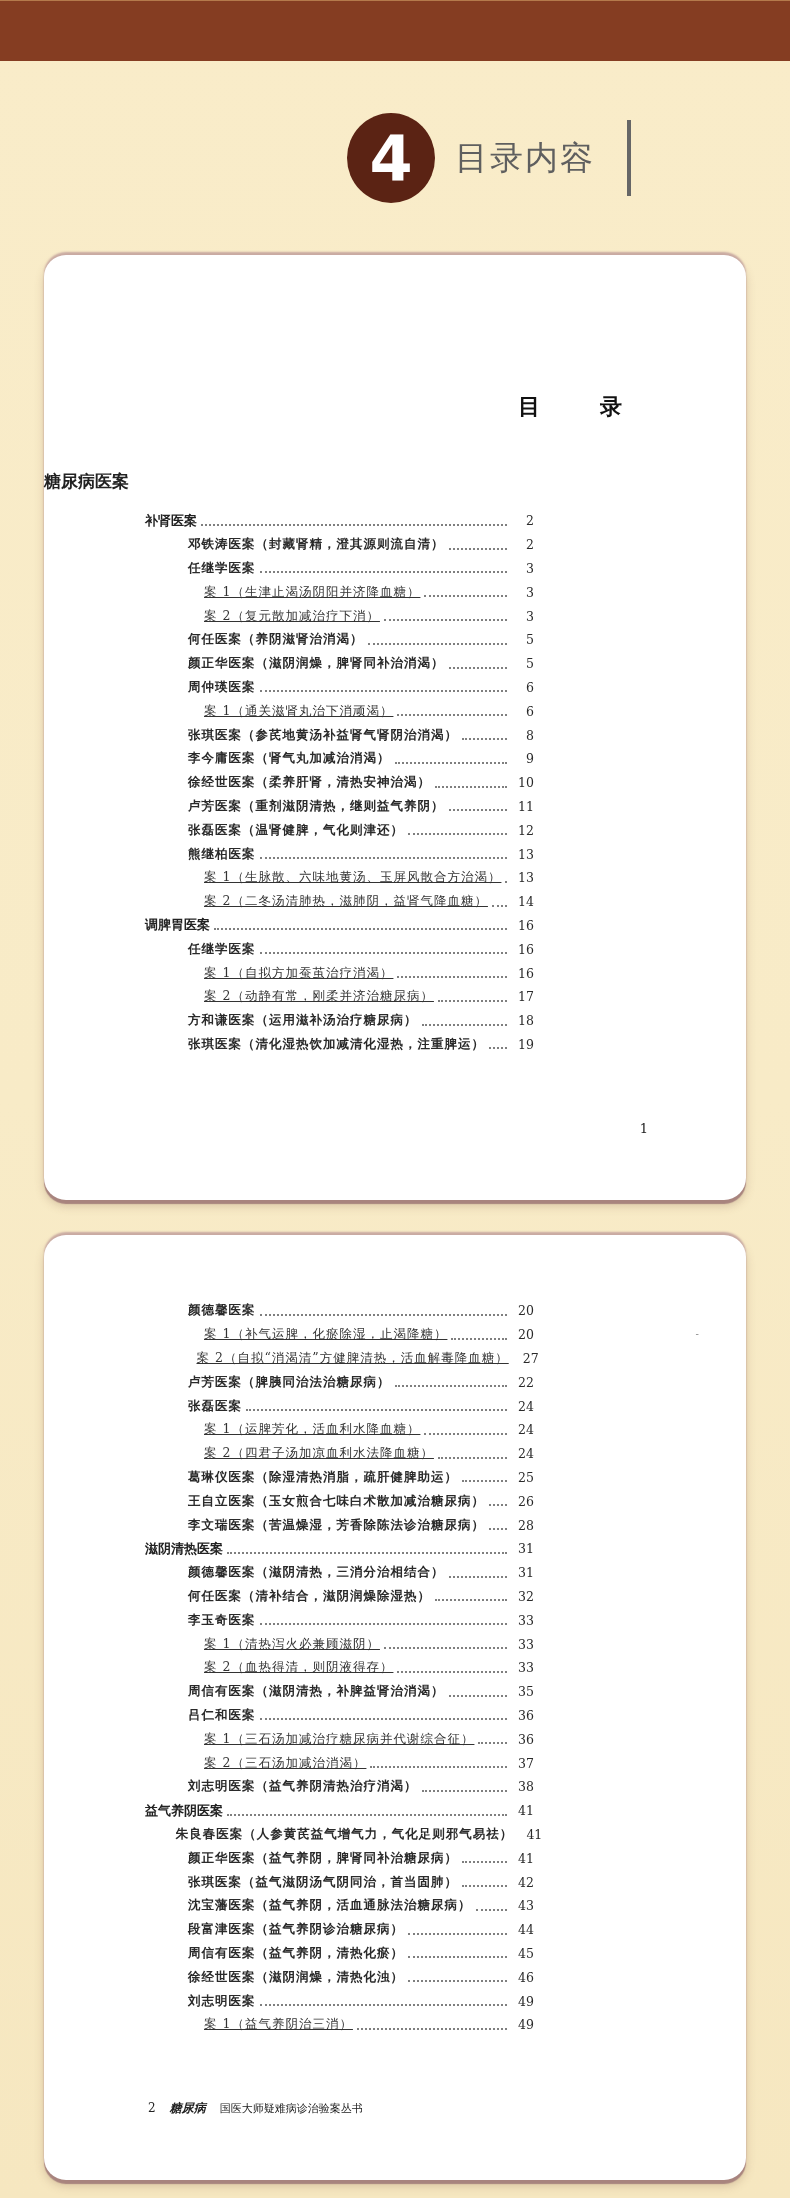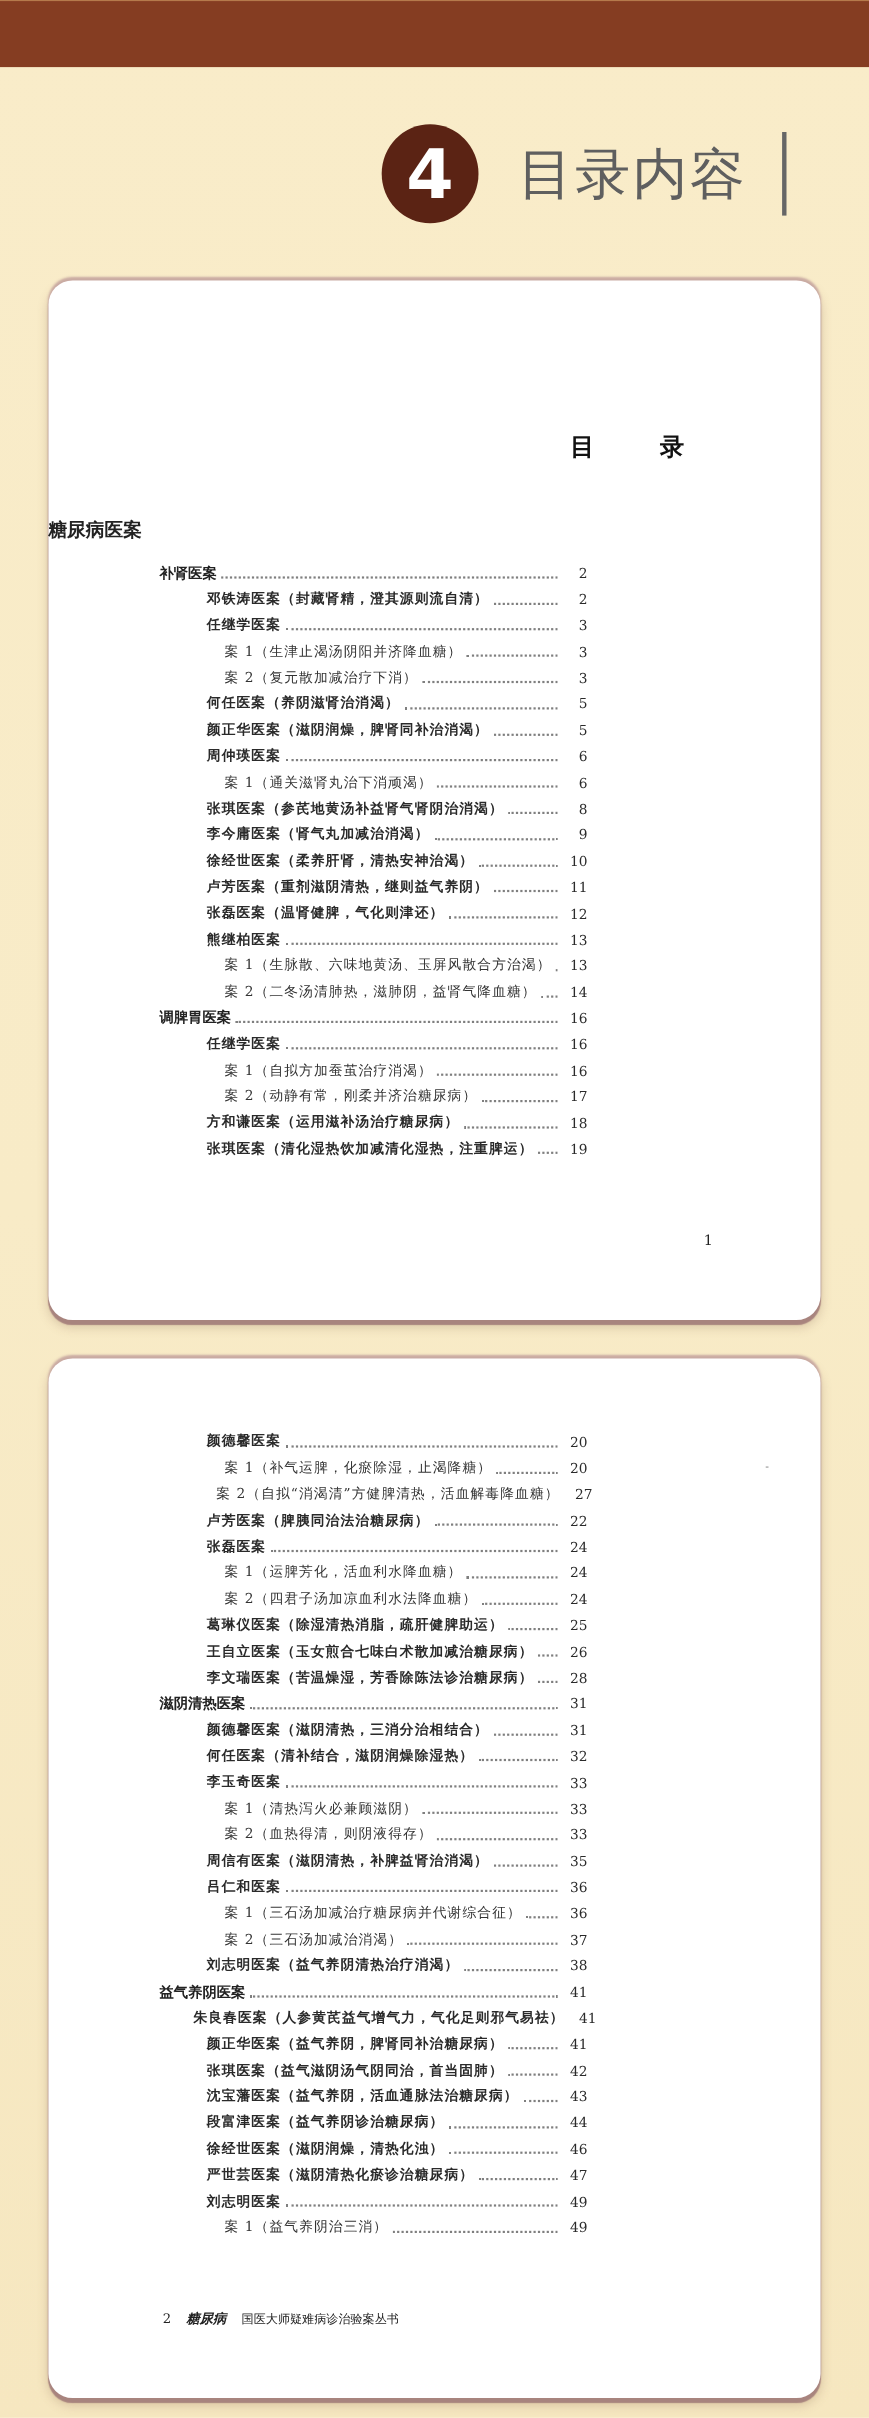--- a/index.html
+++ b/index.html
@@ -4,21 +4,21 @@
 <style>
   html, body { margin: 0; padding: 0; }
   body {
     width: 790px; height: 2198px; position: relative; overflow: hidden;
     background: linear-gradient(180deg, #f9ecc9 0%, #f8ebc7 50%, #f6e7c0 100%);
     font-family: "DejaVu Serif", "Liberation Serif", serif;
   }
   .topbar { position: absolute; left: 0; top: 0; width: 790px; height: 60px; background: #853d22; border-top: 1px solid #b57a4c; }
   .section-head { position: absolute; top: 113px; left: 347px; height: 90px; display: flex; align-items: center; }
   .badge { width: 88px; height: 90px; border-radius: 50%; background: #5b2314; color: #fff; display: flex; align-items: center; justify-content: center; font-family: "DejaVu Sans", sans-serif; font-size: 62px; font-weight: bold; }
-  .head-title { margin-left: 36px; font-family: "DejaVu Sans", sans-serif; font-size: 50px; color: #5f5f5f; letter-spacing: 2px; }
+  .head-title { margin-left: 20px; font-family: "DejaVu Sans", sans-serif; font-size: 33px; color: #5f5f5f; letter-spacing: 2px; }
   .head-bar { margin-left: 32px; width: 4px; height: 76px; background: #666; }
 
   .page { position: absolute; left: 44px; width: 702px; background: #fff; border-radius: 22px;
     box-shadow: 0 4px 1px #a8847e, 0 -3px 2px #c9aaa2, 0 6px 10px rgba(120,80,60,0.25); }
   #page1 { top: 255px; height: 945px; }
   #page2 { top: 1235px; height: 945px; }
 
   .toc-heading { position: absolute; top: 137px; right: 98px; font-size: 22px; font-weight: bold; letter-spacing: 26px; color: #111; margin-left: 11px; }
   .book-title { position: absolute; top: 215px; left: 0; width: 702px; text-align: left; font-family: "DejaVu Sans", sans-serif; font-size: 17px; font-weight: bold; color: #222; }
 
@@ -28,21 +28,21 @@
   .row { position: relative; height: 23.8px; display: flex; align-items: center; font-size: 12.5px; color: #2a2a2a; }
   .row .label { white-space: nowrap; background: #fff; padding-right: 4px; z-index: 1; }
   .row .leader { flex: 1; border-bottom: 2px dotted #555; height: 0; margin-top: 8px; opacity: 0.75; }
   .row .pg { width: 24px; text-align: right; padding-left: 3px; background: #fff; z-index: 1; }
   .row .end { width: 98px; }
   .lvl0 .indent { width: 101px; }
   .lvl1 .indent { width: 144px; }
   .lvl2 .indent { width: 160px; }
   .lvl0 .label { font-family: "DejaVu Sans", sans-serif; font-weight: bold; font-size: 13px; color: #222; }
   .lvl1 .label { font-weight: bold; letter-spacing: 1px; }
-  .lvl2 .label { letter-spacing: 1px; color: #333; }
+  .lvl2 .label { letter-spacing: 1px; color: #333; text-decoration: underline; }
 
   .pagenum1 { position: absolute; top: 866px; right: 98px; font-size: 13px; color: #222; }
   .dash { position: absolute; top: 93px; right: 47px; font-size: 10px; color: #777; }
   .footer { position: absolute; top: 865px; left: 104px; font-size: 12px; color: #222; display: flex; gap: 14px; align-items: baseline; }
   .footer .f-title { font-weight: bold; font-style: italic; }
   .footer .f-series { font-family: "DejaVu Sans", sans-serif; font-size: 11px; }
 </style>
 </head>
 <body>
 
@@ -410,30 +410,30 @@
       </div>
       <div class="row lvl1">
         <span class="indent"></span>
         <span class="label">段富津医案（益气养阴诊治糖尿病）</span>
         <span class="leader"></span>
         <span class="pg">44</span>
         <span class="end"></span>
       </div>
       <div class="row lvl1">
         <span class="indent"></span>
+        <span class="label">周信有医案（益气养阴，清热化瘀）</span>
+        <span class="leader"></span>
+        <span class="pg">45</span>
+        <span class="end"></span>
+      </div>
+      <div class="row lvl1">
+        <span class="indent"></span>
         <span class="label">徐经世医案（滋阴润燥，清热化浊）</span>
         <span class="leader"></span>
         <span class="pg">46</span>
-        <span class="end"></span>
-      </div>
-      <div class="row lvl1">
-        <span class="indent"></span>
-        <span class="label">严世芸医案（滋阴清热化瘀诊治糖尿病）</span>
-        <span class="leader"></span>
-        <span class="pg">47</span>
         <span class="end"></span>
       </div>
       <div class="row lvl1">
         <span class="indent"></span>
         <span class="label">刘志明医案</span>
         <span class="leader"></span>
         <span class="pg">49</span>
         <span class="end"></span>
       </div>
       <div class="row lvl2">

